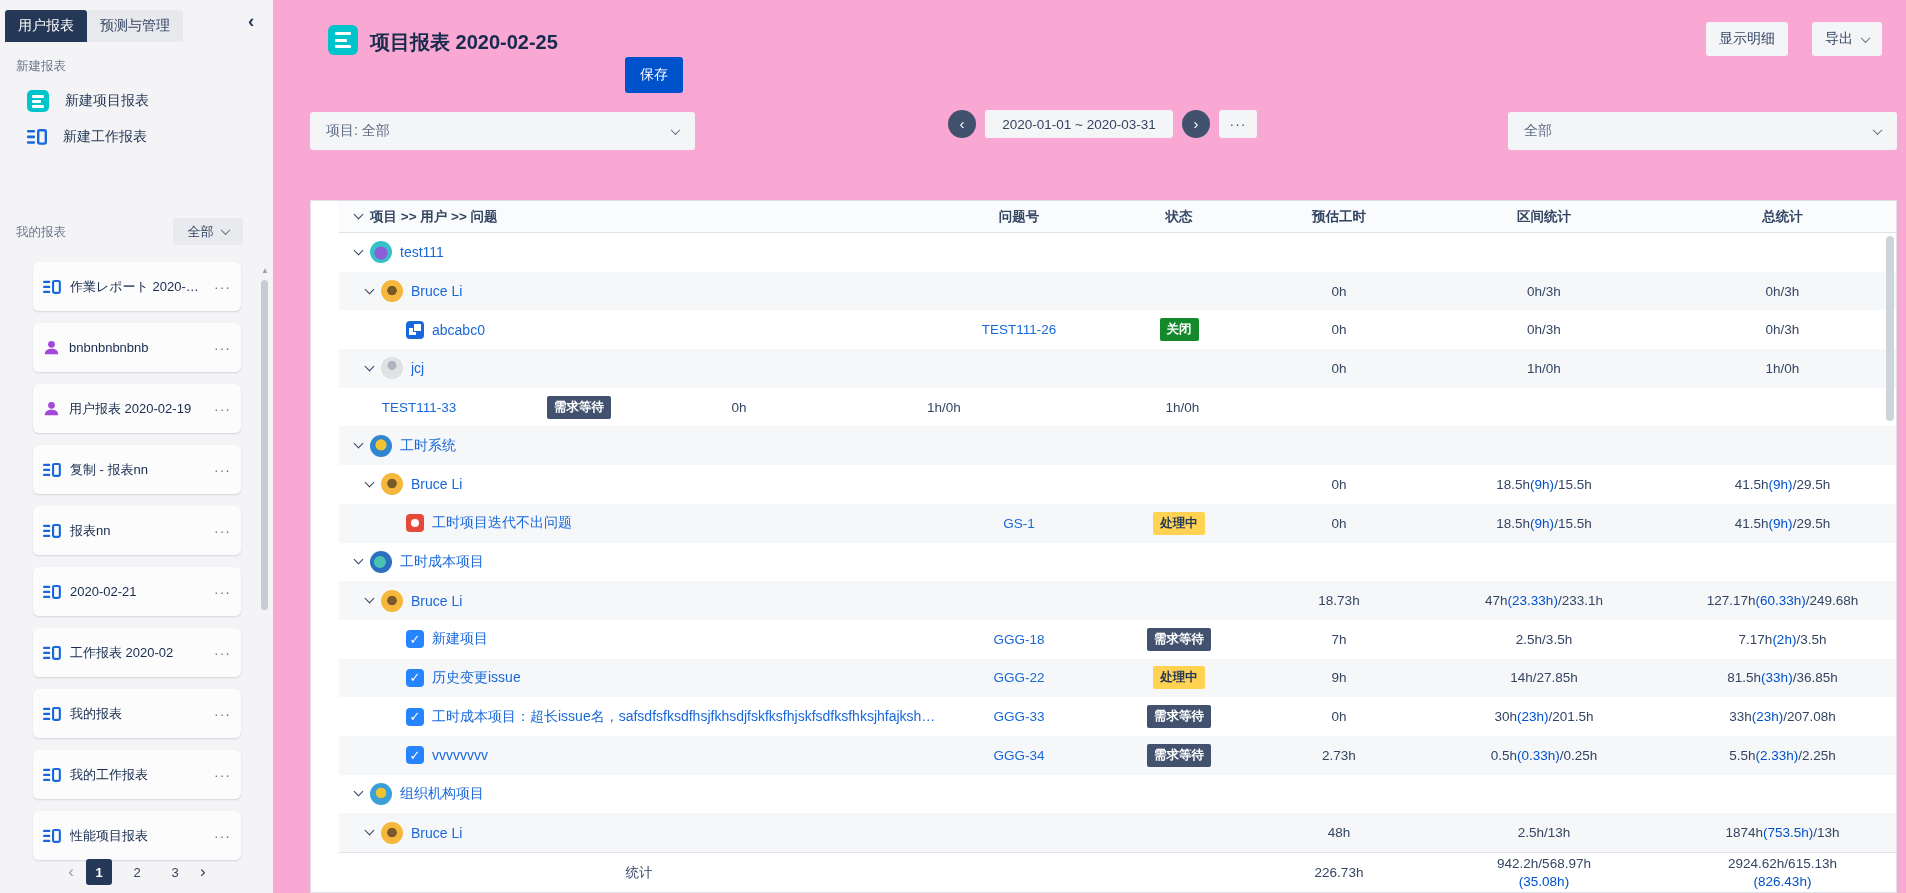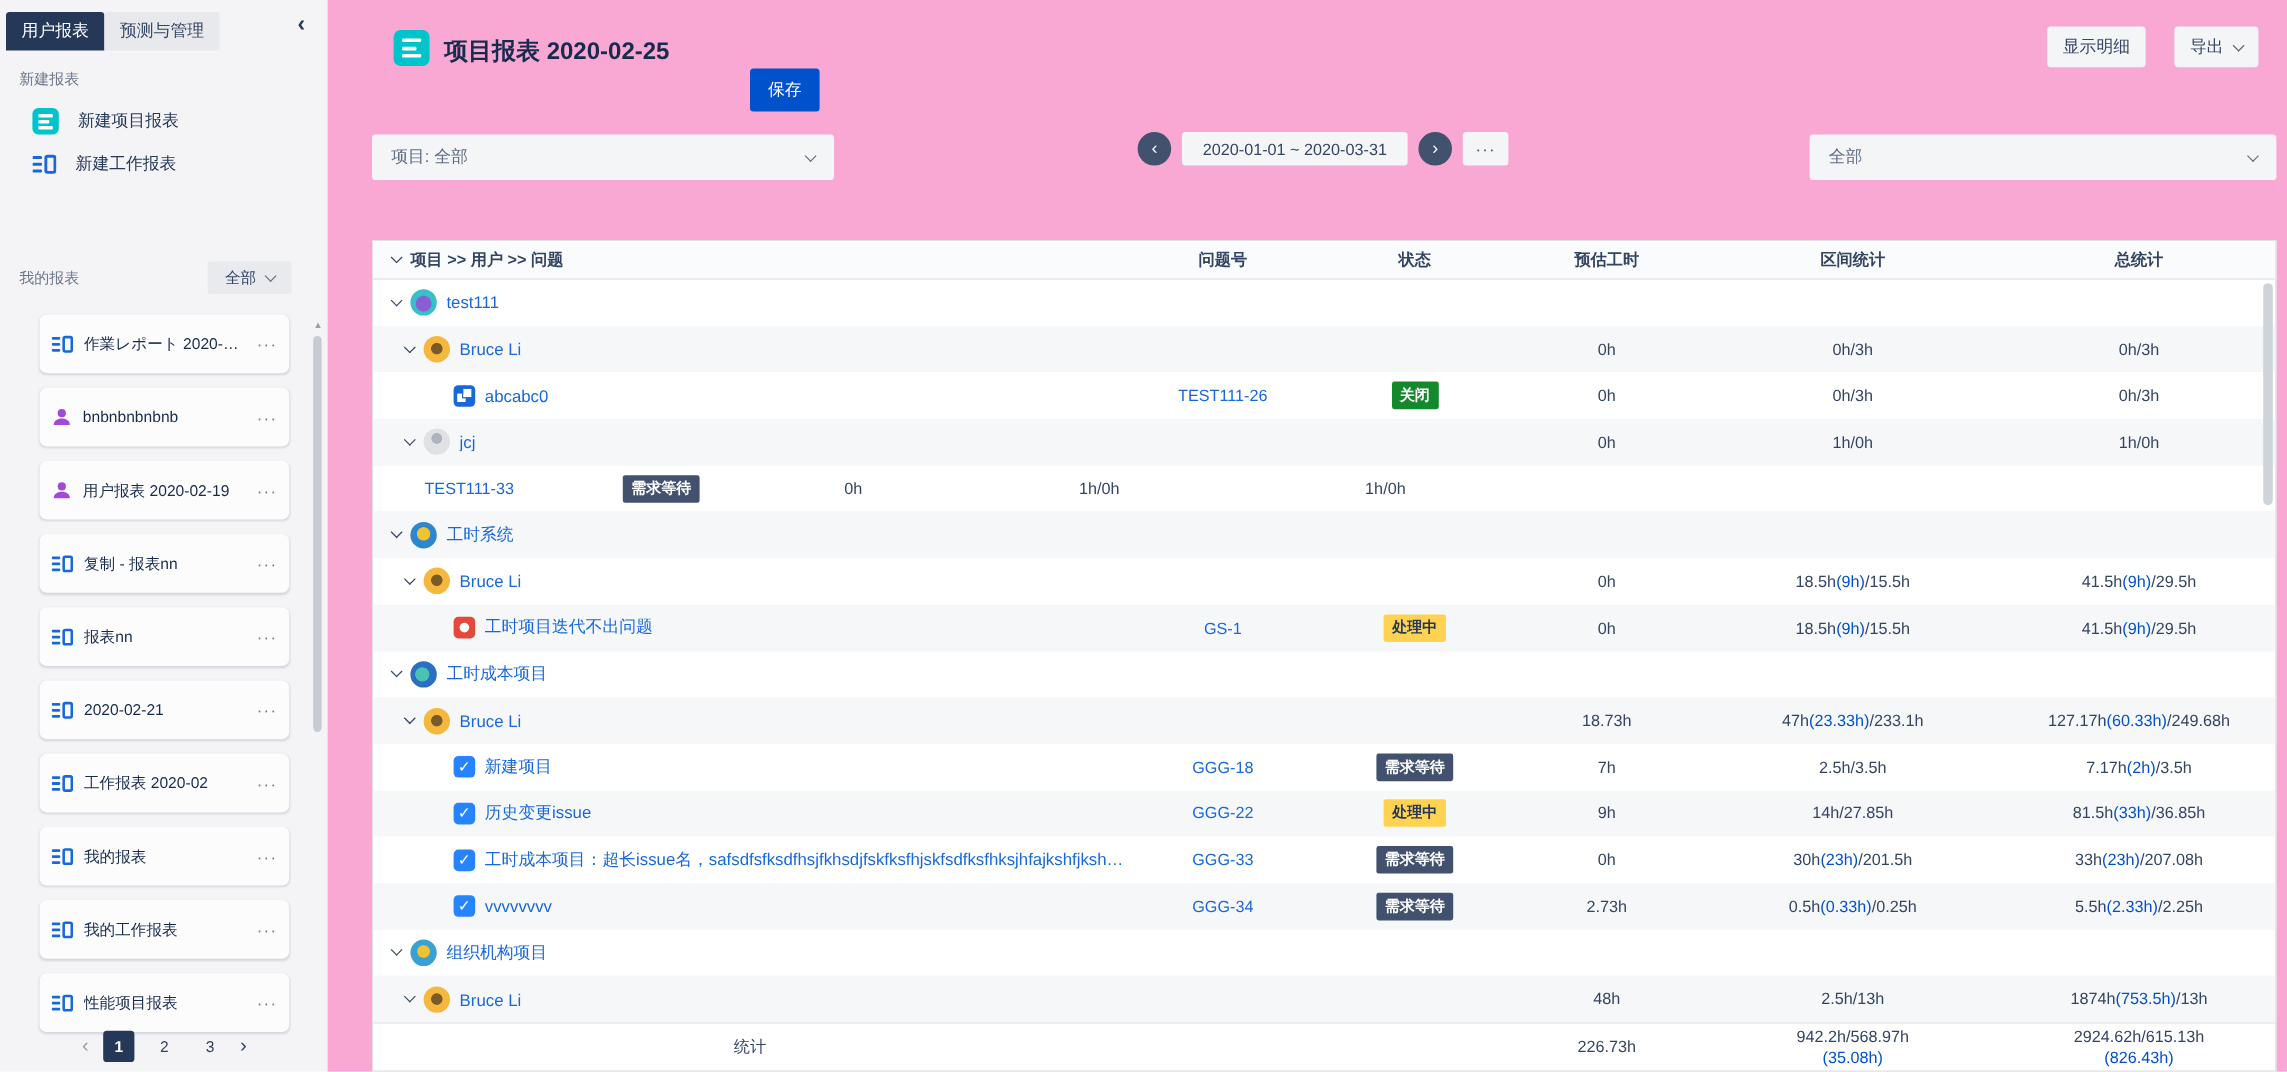--- a/index.html
+++ b/index.html
@@ -63,21 +63,21 @@
   .date-group { position:absolute; left:675px; top:110px; display:flex; align-items:center; gap:9px; }
   .navc { width:28px; height:28px; border-radius:50%; background:#42526e; color:#fff; display:flex;
           align-items:center; justify-content:center; font-size:15px; cursor:pointer; padding-bottom:2px; }
   .date-box { width:188px; height:28px; background:#f4f5f7; border-radius:3px; display:flex; align-items:center;
               justify-content:center; font-size:13.5px; color:#344563; cursor:pointer; }
   .more-box { width:38px; height:28px; background:#f4f5f7; border-radius:3px; display:flex; align-items:center;
               justify-content:center; color:#42526e; font-size:14px; letter-spacing:1px; cursor:pointer; }
 
   
   .table { position:absolute; left:37px; right:9px; top:200px; bottom:0; border:1px solid #dfe1e6;
-           display:flex; flex-direction:column; background:#fff; }
+           display:flex; flex-direction:column; background:#fff;padding-left:28px; }
   .t-head { height:32px; flex:0 0 auto; background:#fafbfc; border-bottom:1px solid #dfe1e6;
             display:flex; align-items:center; font-size:13px; font-weight:bold; color:#253858; }
   .t-row { height:38.7px; flex:0 0 auto; display:flex; align-items:center; }
   .t-row:nth-child(even){ background:#f6f7f9; }
   .t-foot { flex:1; border-top:1px solid #dfe1e6; display:flex; align-items:center; font-size:13.5px; color:#344563; }
   .cell { display:flex; align-items:center; justify-content:center; font-size:13.5px; color:#344563; }
   .tree { flex:1; min-width:0; justify-content:flex-start; gap:8px; }
   .lvl1 { padding-left:16px; } .lvl2 { padding-left:27px; } .lvl3 { padding-left:67px;text-align:right; }
   .c-key { width:160px; } .c-status { width:160px; } .c-est { width:160px; }
   .c-range { width:250px; } .c-total { width:227px; }

